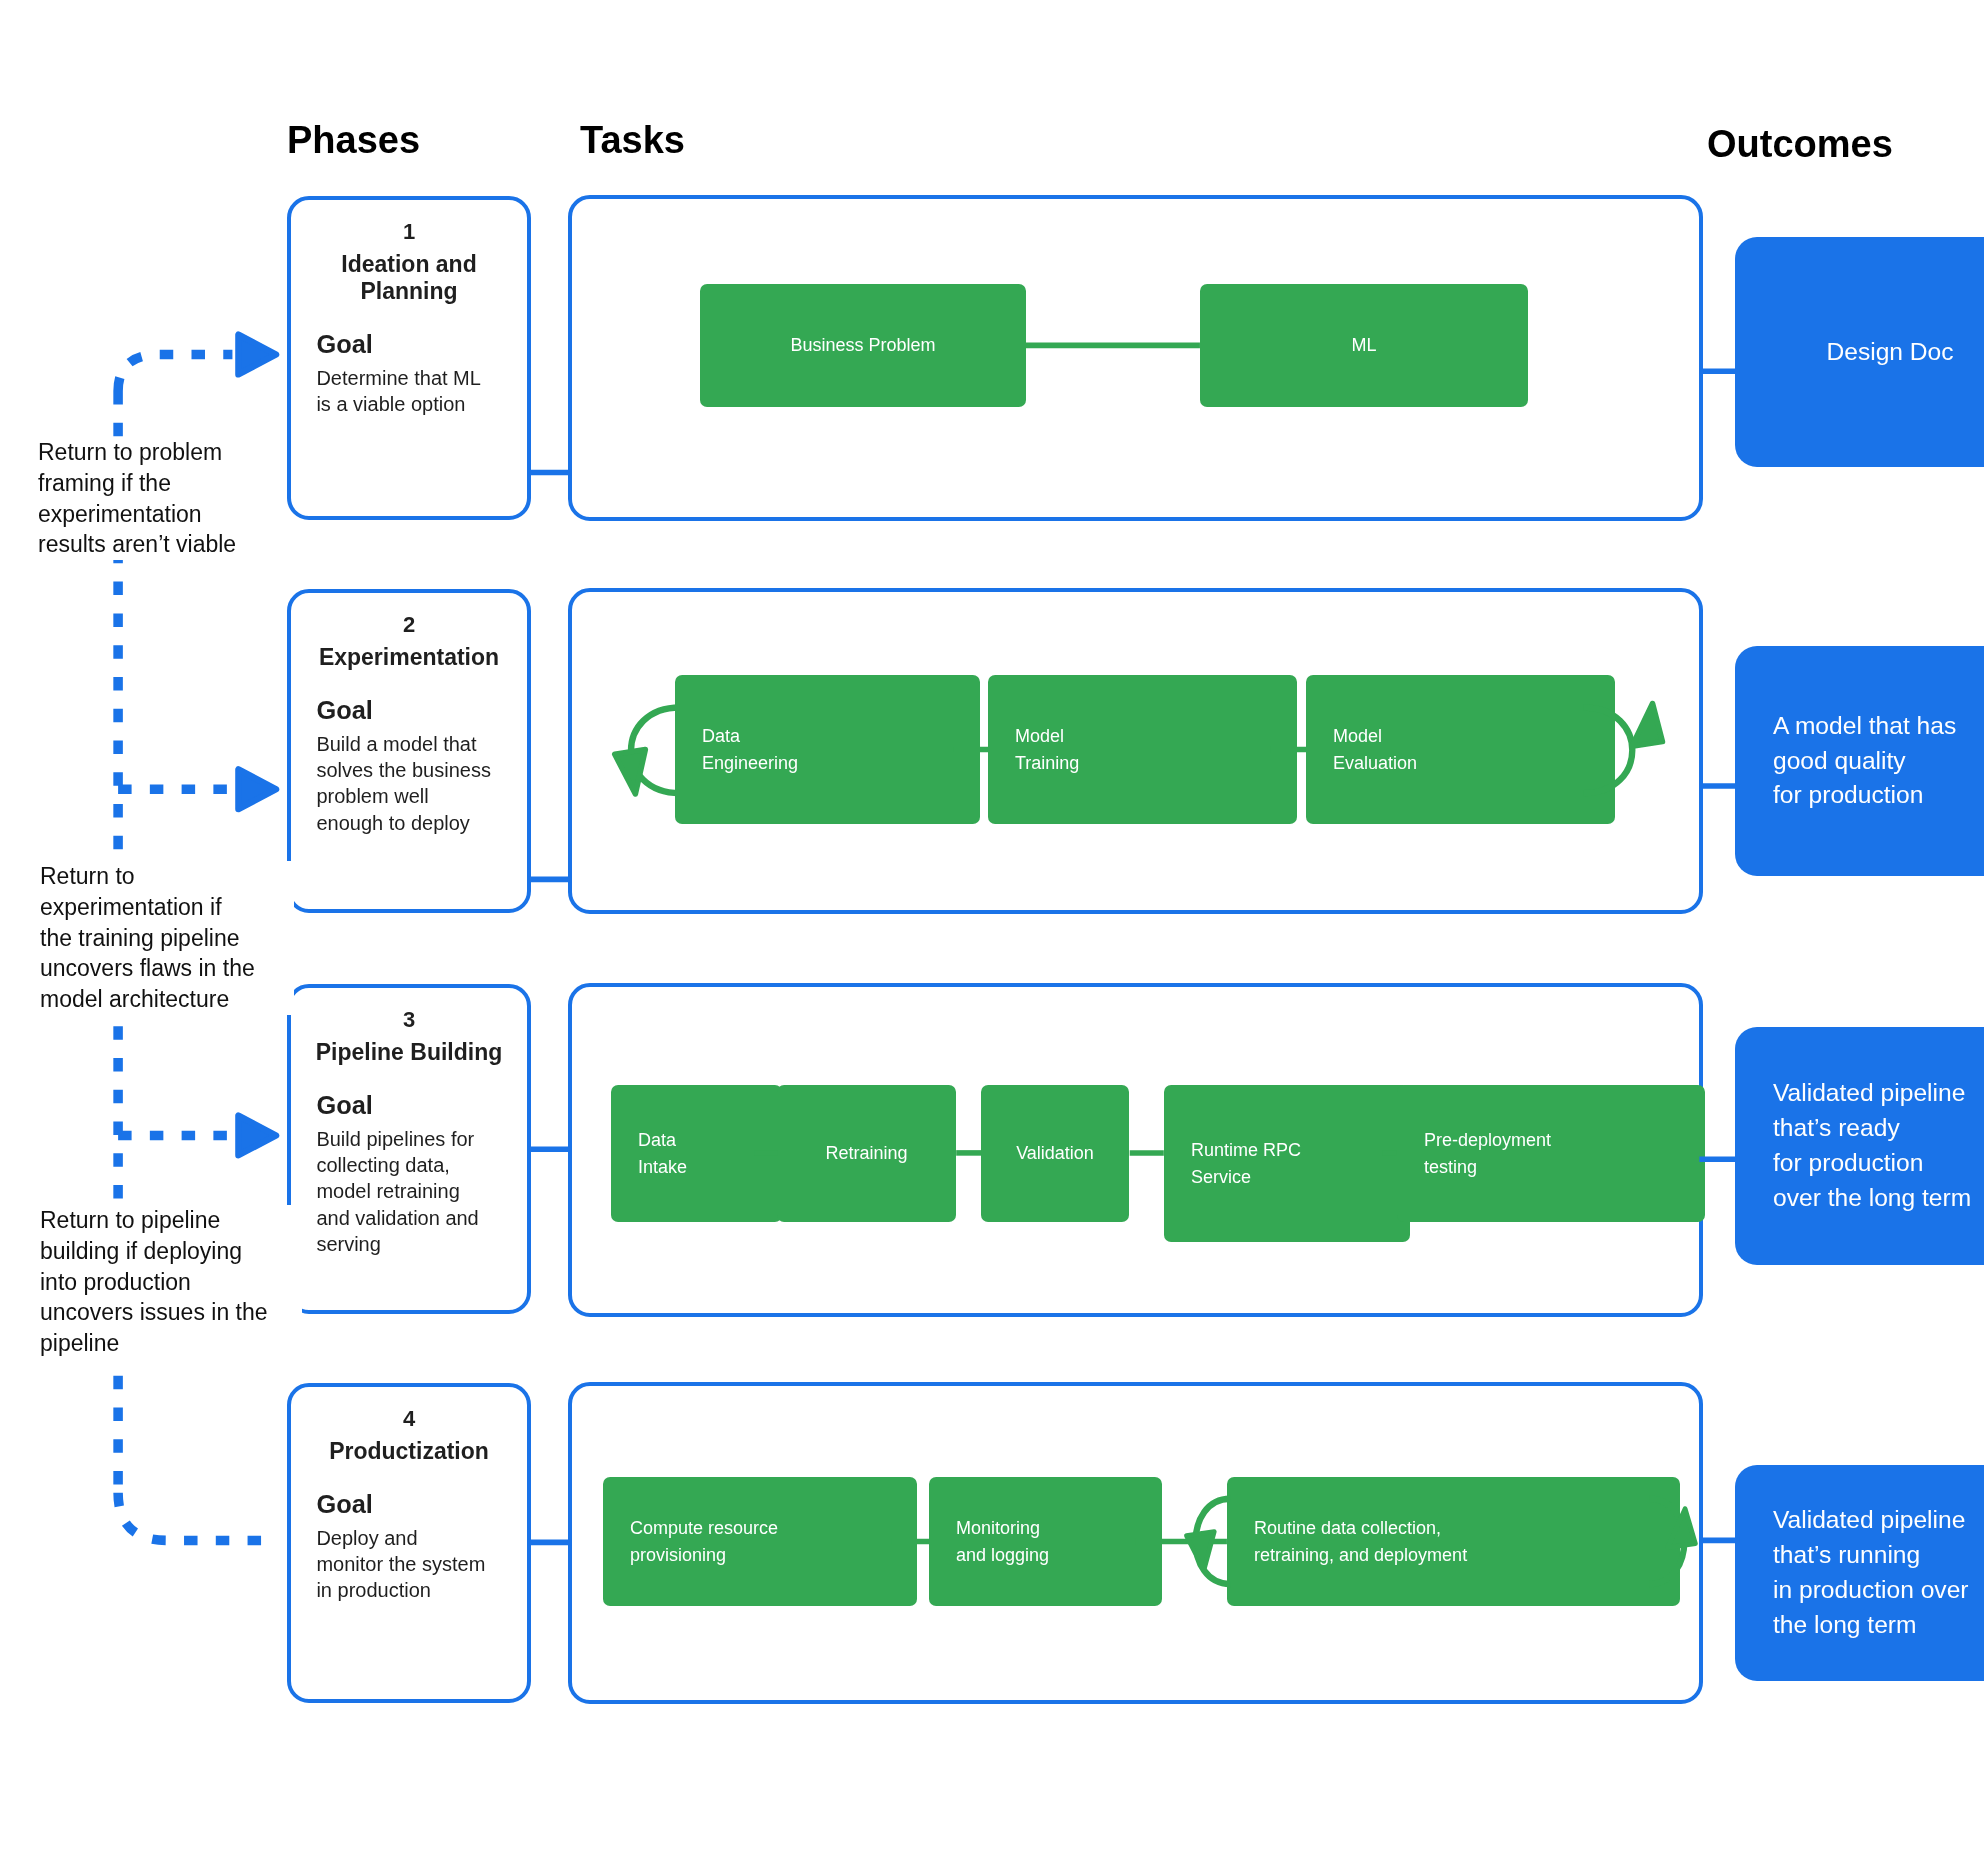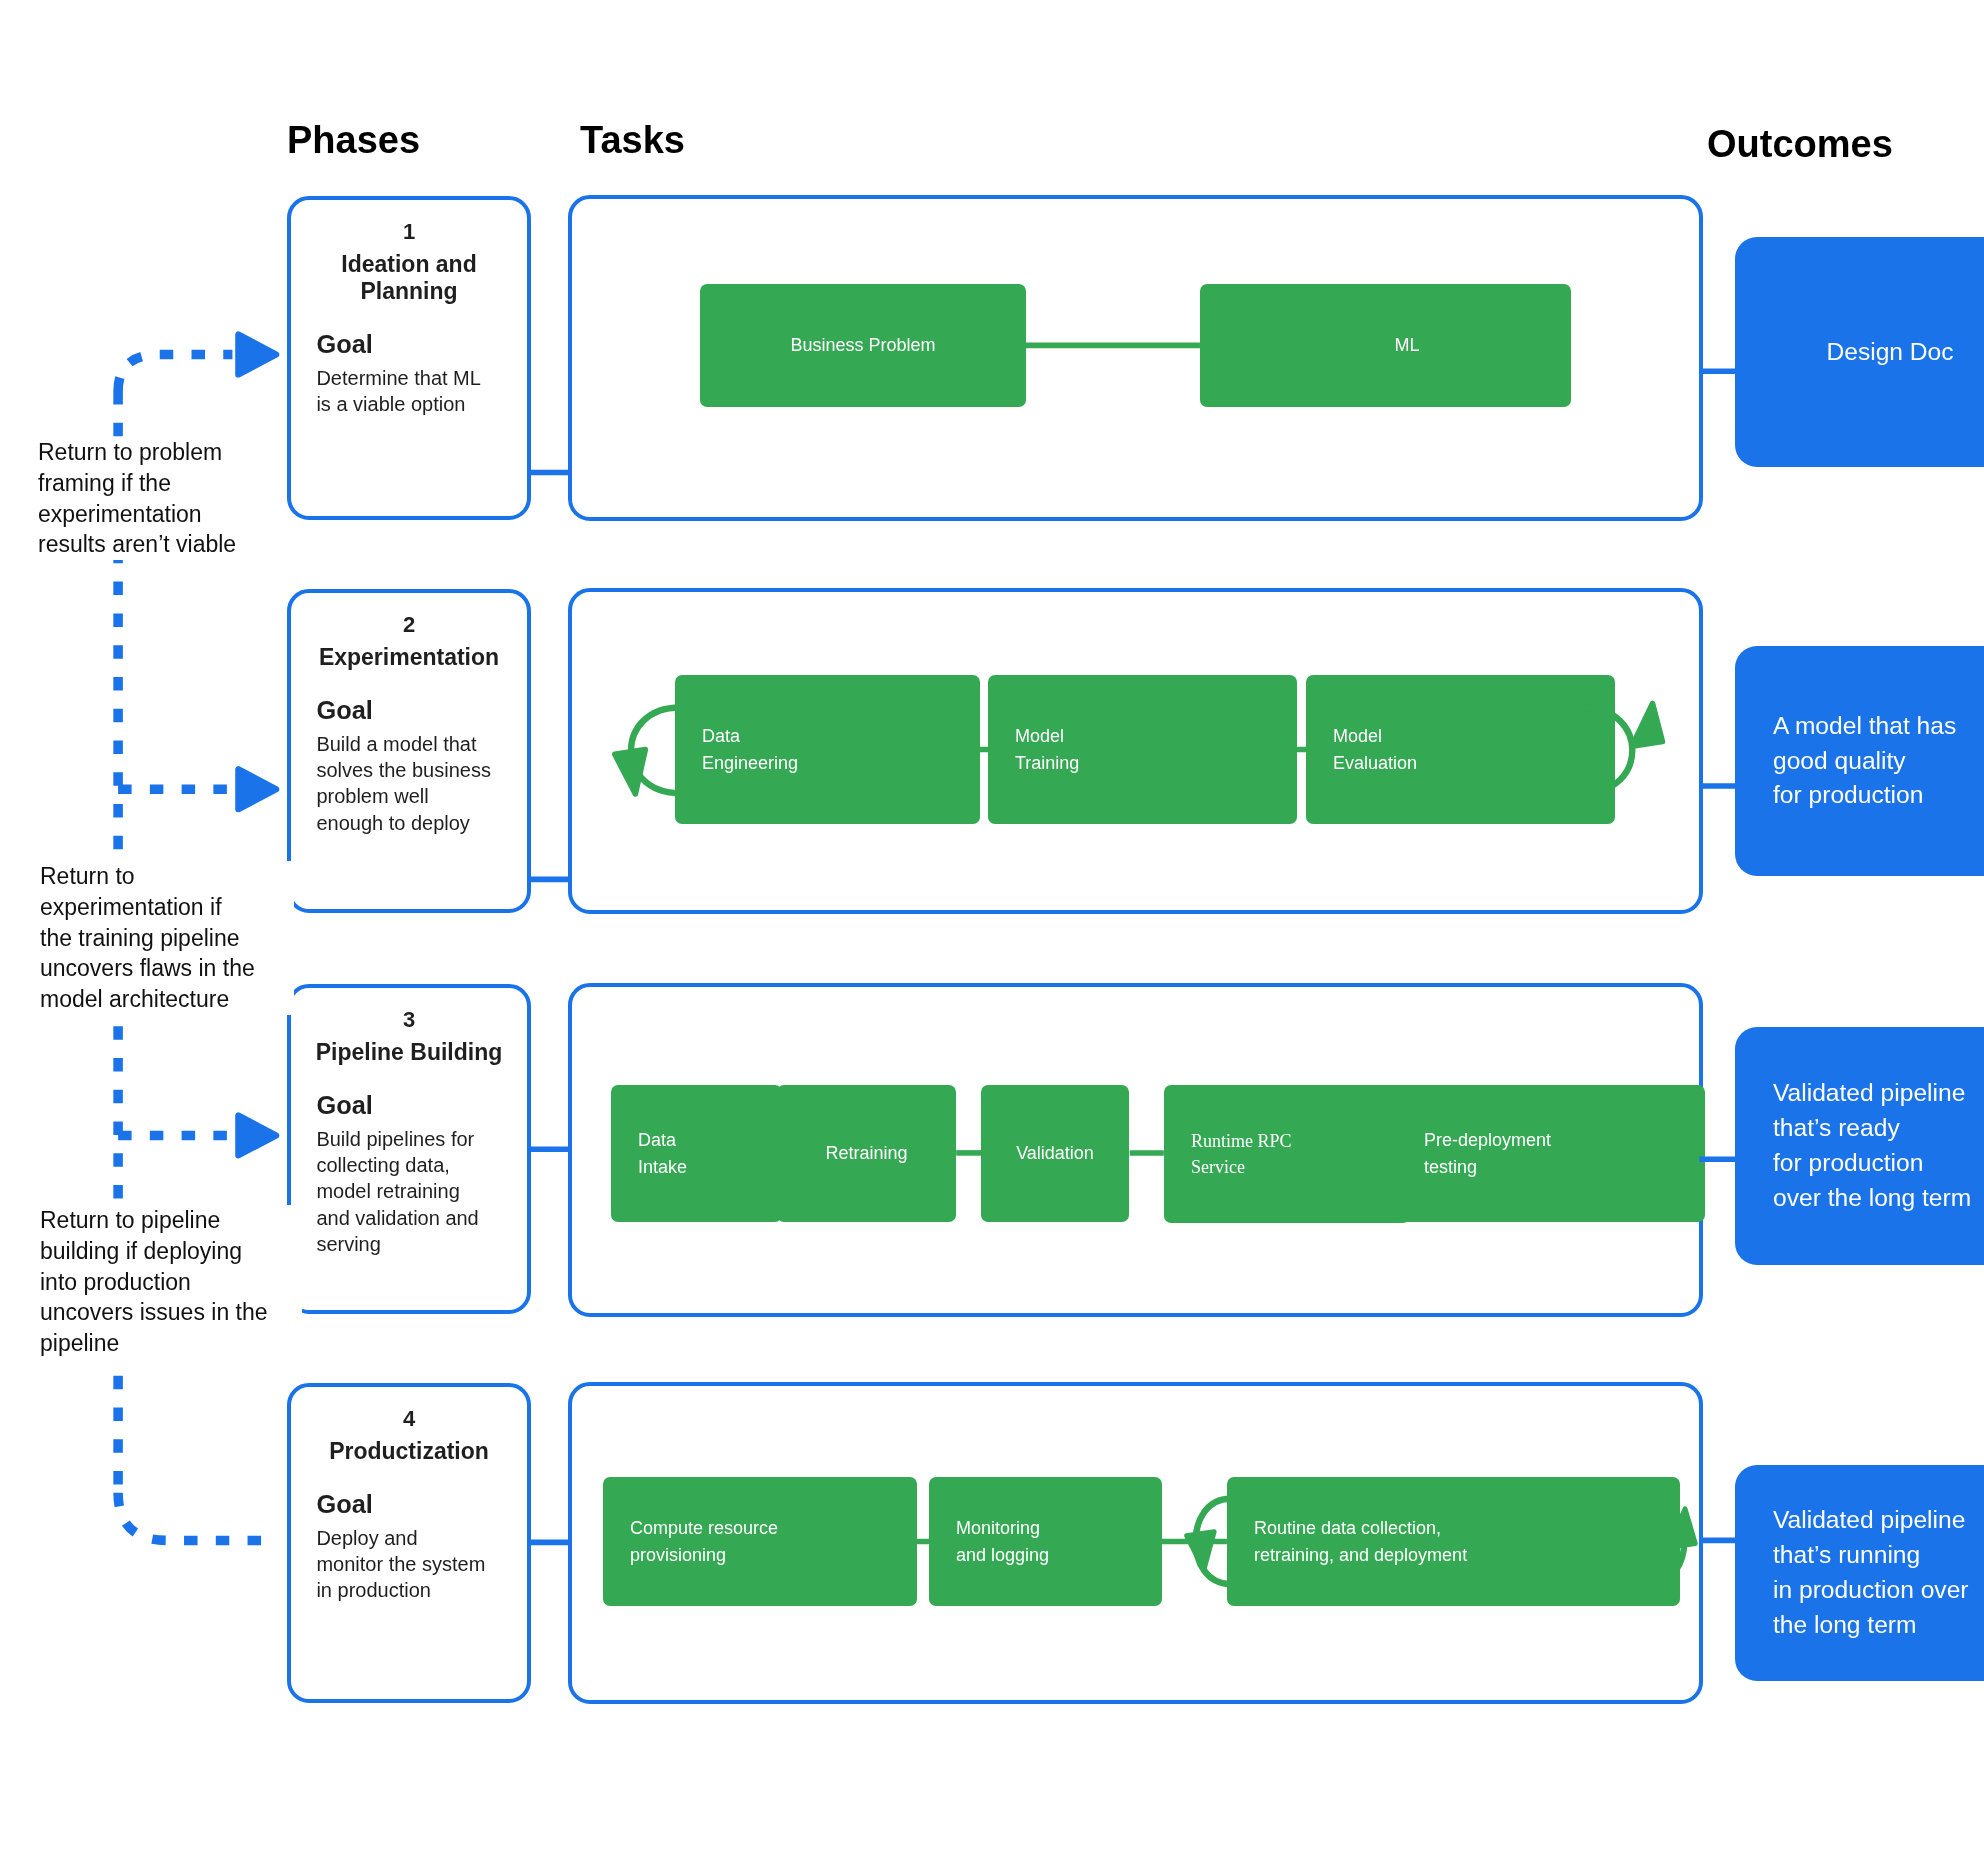--- a/index.html
+++ b/index.html
@@ -92,21 +92,21 @@
   <div class="card phase" style="left:287px;top:196px;width:236px;height:316px;">
     <div class="num">1</div>
     <div class="title">Ideation and
 Planning</div>
     <div class="goal-label">Goal</div>
     <div class="goal-text">Determine that ML
 is a viable option</div>
   </div>
   <div class="card" style="left:568px;top:195px;width:1127px;height:318px;"></div>
   <div class="task center" style="left:700px;top:284px;width:326px;height:123px;">Business Problem</div>
-  <div class="task center" style="left:1200px;top:284px;width:328px;height:123px;padding-left:43px;">ML</div>
+  <div class="task center" style="left:1200px;top:284px;width:328px;height:123px;">ML</div>
   <div class="outcome center" style="left:1735px;top:237px;width:310px;height:230px;">Design Doc</div>
 
   <div class="card phase" style="left:287px;top:589px;width:236px;height:316px;">
     <div class="num">2</div>
     <div class="title">Experimentation</div>
     <div class="goal-label">Goal</div>
     <div class="goal-text">Build a model that
 solves the business
 problem well
 enough to deploy</div>
@@ -130,21 +130,21 @@
 collecting data,
 model retraining
 and validation and
 serving</div>
   </div>
   <div class="card" style="left:568px;top:983px;width:1127px;height:326px;"></div>
   <div class="task left" style="left:611px;top:1085px;width:144px;height:137px;">Data
 Intake</div>
   <div class="task center" style="left:777px;top:1085px;width:179px;height:137px;">Retraining</div>
   <div class="task center" style="left:981px;top:1085px;width:148px;height:137px;">Validation</div>
-  <div class="task left" style="left:1164px;top:1085px;width:219px;height:138px;font-family:Liberation Serif, serif;">Runtime RPC
+  <div class="task left" style="left:1164px;top:1085px;width:219px;height:157px;">Runtime RPC
 Service</div>
   <div class="task left" style="left:1397px;top:1085px;width:281px;height:137px;">Pre-deployment
 testing</div>
   <div class="outcome" style="left:1735px;top:1027px;width:312px;height:238px;">Validated pipeline
 that’s ready
 for production
 over the long term</div>
 
   <div class="card phase" style="left:287px;top:1383px;width:236px;height:312px;">
     <div class="num">4</div>

